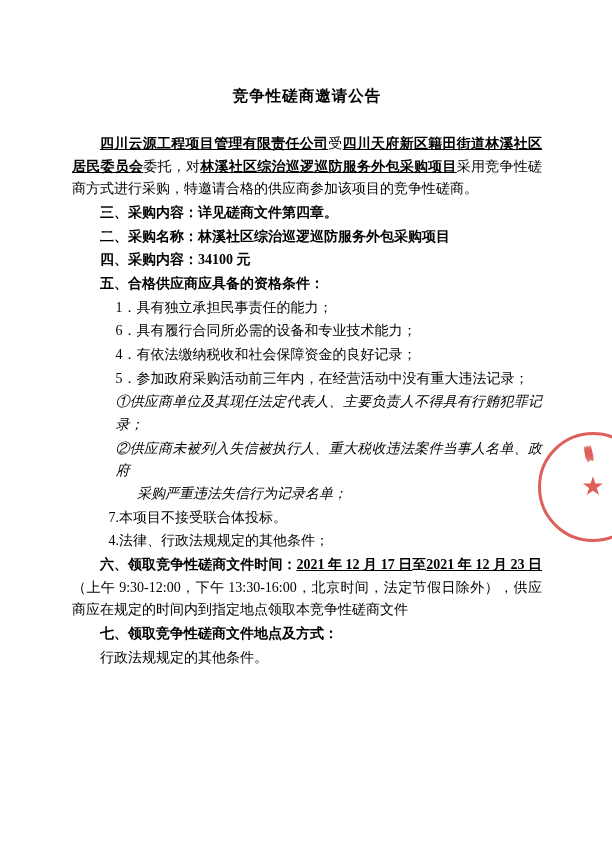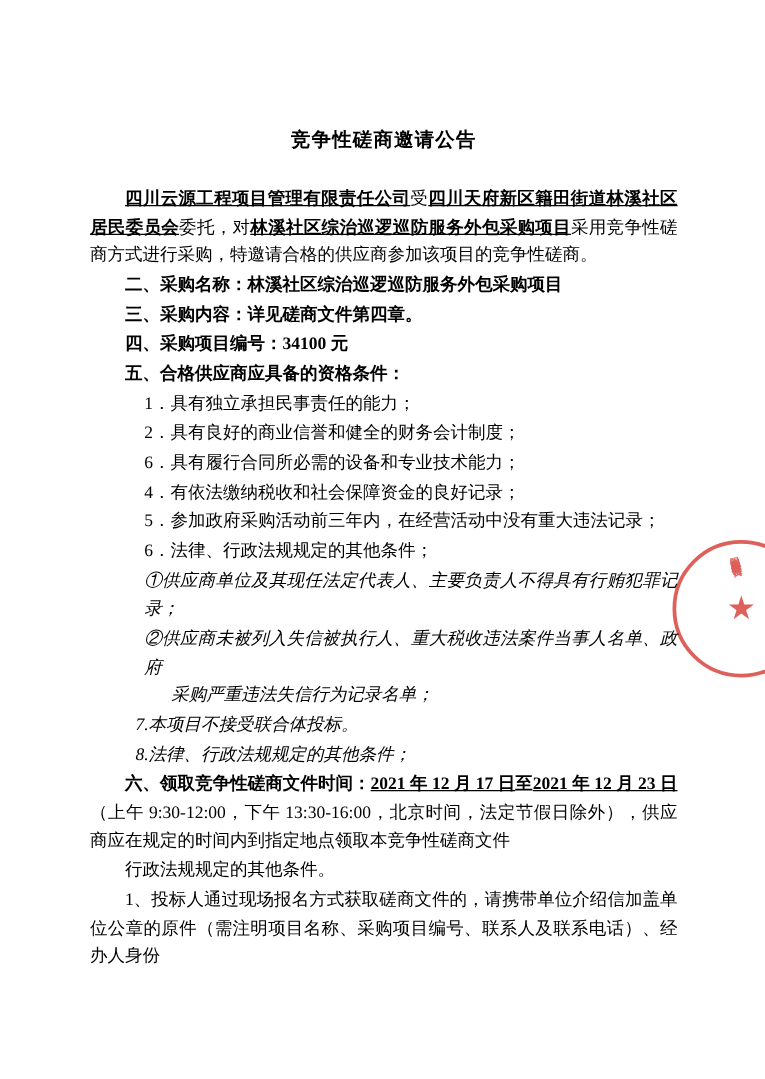--- a/index.html
+++ b/index.html
@@ -22,21 +22,21 @@
     position: absolute;
     left: 72px;
     top: 86px;
     width: 470px;
   }
   .doc-title {
     text-align: center;
     font-size: 15.5px;
     font-weight: bold;
     letter-spacing: 1px;
-    margin: 16px 0 26px 0;
+    margin: 0 0 26px 0;
   }
   p {
     margin: 0 0 2px 0;
     font-size: 14px;
     line-height: 1.62;
     text-align: justify;
     text-justify: inter-ideograph;
   }
   .u { text-decoration: underline; font-weight: bold; }
   .para-intro {
@@ -64,21 +64,20 @@
   .sub-item-2 .hang {
     display: block;
     padding-left: 1.55em;
     text-indent: 0;
   }
   .sub-item-tight {
     padding-left: 2.6em;
     text-indent: 0;
     margin-bottom: 1px;
     font-weight: normal;
-    font-style: italic;
   }
   .block-para {
     text-indent: 2em;
     margin-bottom: 1px;
     font-weight: normal;
   }
   .section-head {
     text-indent: 2em;
     font-weight: bold;
     margin-bottom: 1px;
@@ -131,43 +130,41 @@
     <span class="star">★</span>
   </div>
 
   <div class="content">
 
     <h1 class="doc-title">竞争性磋商邀请公告</h1>
 
     <p class="para-intro"><span class="u">四川云源工程项目管理有限责任公司</span><span>受</span><span class="u">四川天府新区籍田街道林溪社区居民委员会</span><span>委托，对</span><span class="u">林溪社区综治巡逻巡防服务外包采购项目</span><span>采用竞争性磋商方式进行采购，特邀请合格的供应商参加该项目的竞争性磋商。</span></p>
 
 
+    <p class="list-item"><span>三、采购内容：</span><span>详见磋商文件第四章。</span></p>
+
     <p class="list-item"><span>二、采购名称：</span><span>林溪社区综治巡逻巡防服务外包采购项目</span></p>
 
-    <p class="list-item"><span>三、采购内容：</span><span>详见磋商文件第四章。</span></p>
-
-    <p class="list-item"><span>四、采购项目编号：</span><span>34100 元</span></p>
+    <p class="list-item"><span>四、采购内容：</span><span>34100 元</span></p>
 
     <p class="list-item">五、合格供应商应具备的资格条件：</p>
 
     <p class="sub-item">1．具有独立承担民事责任的能力；</p>
-    <p class="sub-item">2．具有良好的商业信誉和健全的财务会计制度；</p>
     <p class="sub-item">6．具有履行合同所必需的设备和专业技术能力；</p>
     <p class="sub-item">4．有依法缴纳税收和社会保障资金的良好记录；</p>
     <p class="sub-item">5．参加政府采购活动前三年内，在经营活动中没有重大违法记录；</p>
-    <p class="sub-item">6．法律、行政法规规定的其他条件；</p>
 
     <p class="sub-item-2"><span>①</span><span>供应商单位及其现任法定代表人、主要负责人不得具有行贿犯罪记录；</span></p>
 
     <p class="sub-item-2"><span>②</span><span>供应商未被列入失信被执行人、重大税收违法案件当事人名单、政府</span><span class="hang">采购严重违法失信行为记录名单；</span></p>
 
     <p class="sub-item-tight">7.本项目不接受联合体投标。</p>
-    <p class="sub-item-tight">8.法律、行政法规规定的其他条件；</p>
+    <p class="sub-item-tight">4.法律、行政法规规定的其他条件；</p>
 
     <p class="section-head"><span>六、领取竞争性磋商文件时间：</span><span class="u">2021 年 12 月 17 日</span><span>至</span><span class="u">2021 年 12 月 23 日</span><span style="font-weight:normal">（上午 9:30-12:00，下午 13:30-16:00，北京时间，法定节假日除外），供应商应在规定的时间内到指定地点领取本竞争性磋商文件</span></p>
 
+    <p class="section-head">七、领取竞争性磋商文件地点及方式：</p>
 
     <p class="block-para">行政法规规定的其他条件。</p>
 
-    <p class="block-para">1、投标人通过现场报名方式获取磋商文件的，请携带单位介绍信加盖单位公章的原件（需注明项目名称、采购项目编号、联系人及联系电话）、经办人身份</p>
 
   </div>
 </div>
 
 </body></html>

